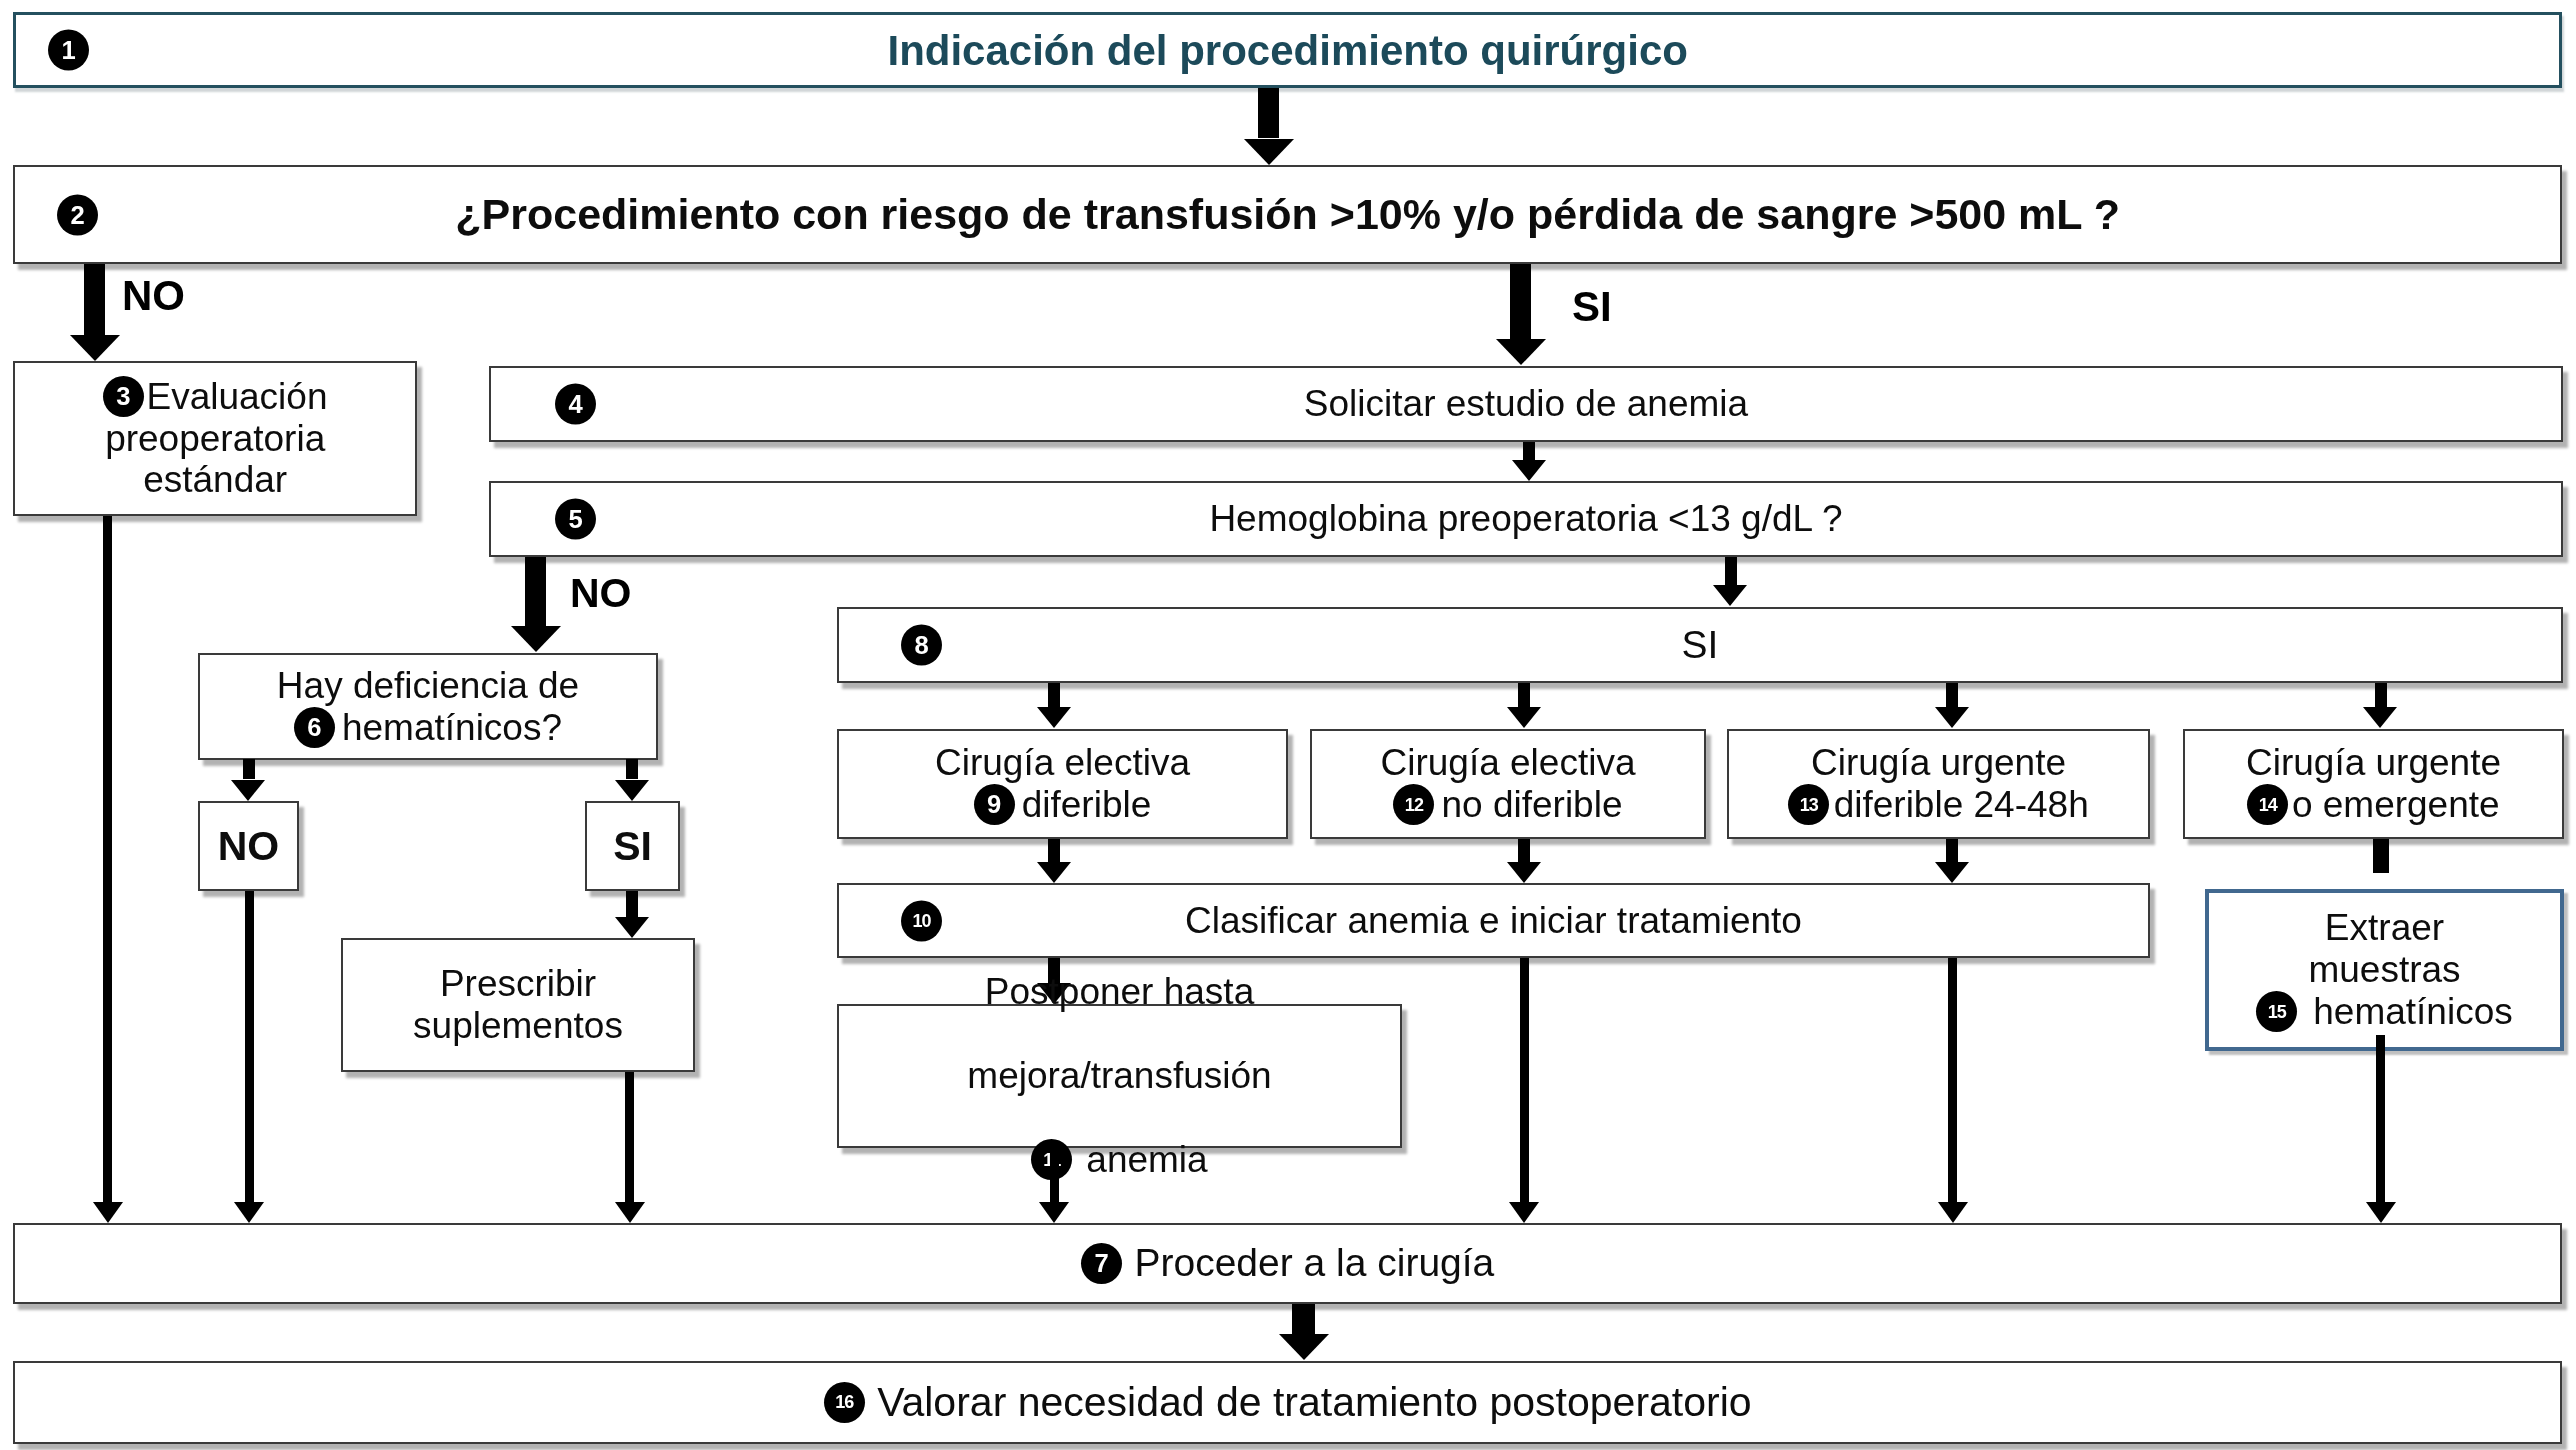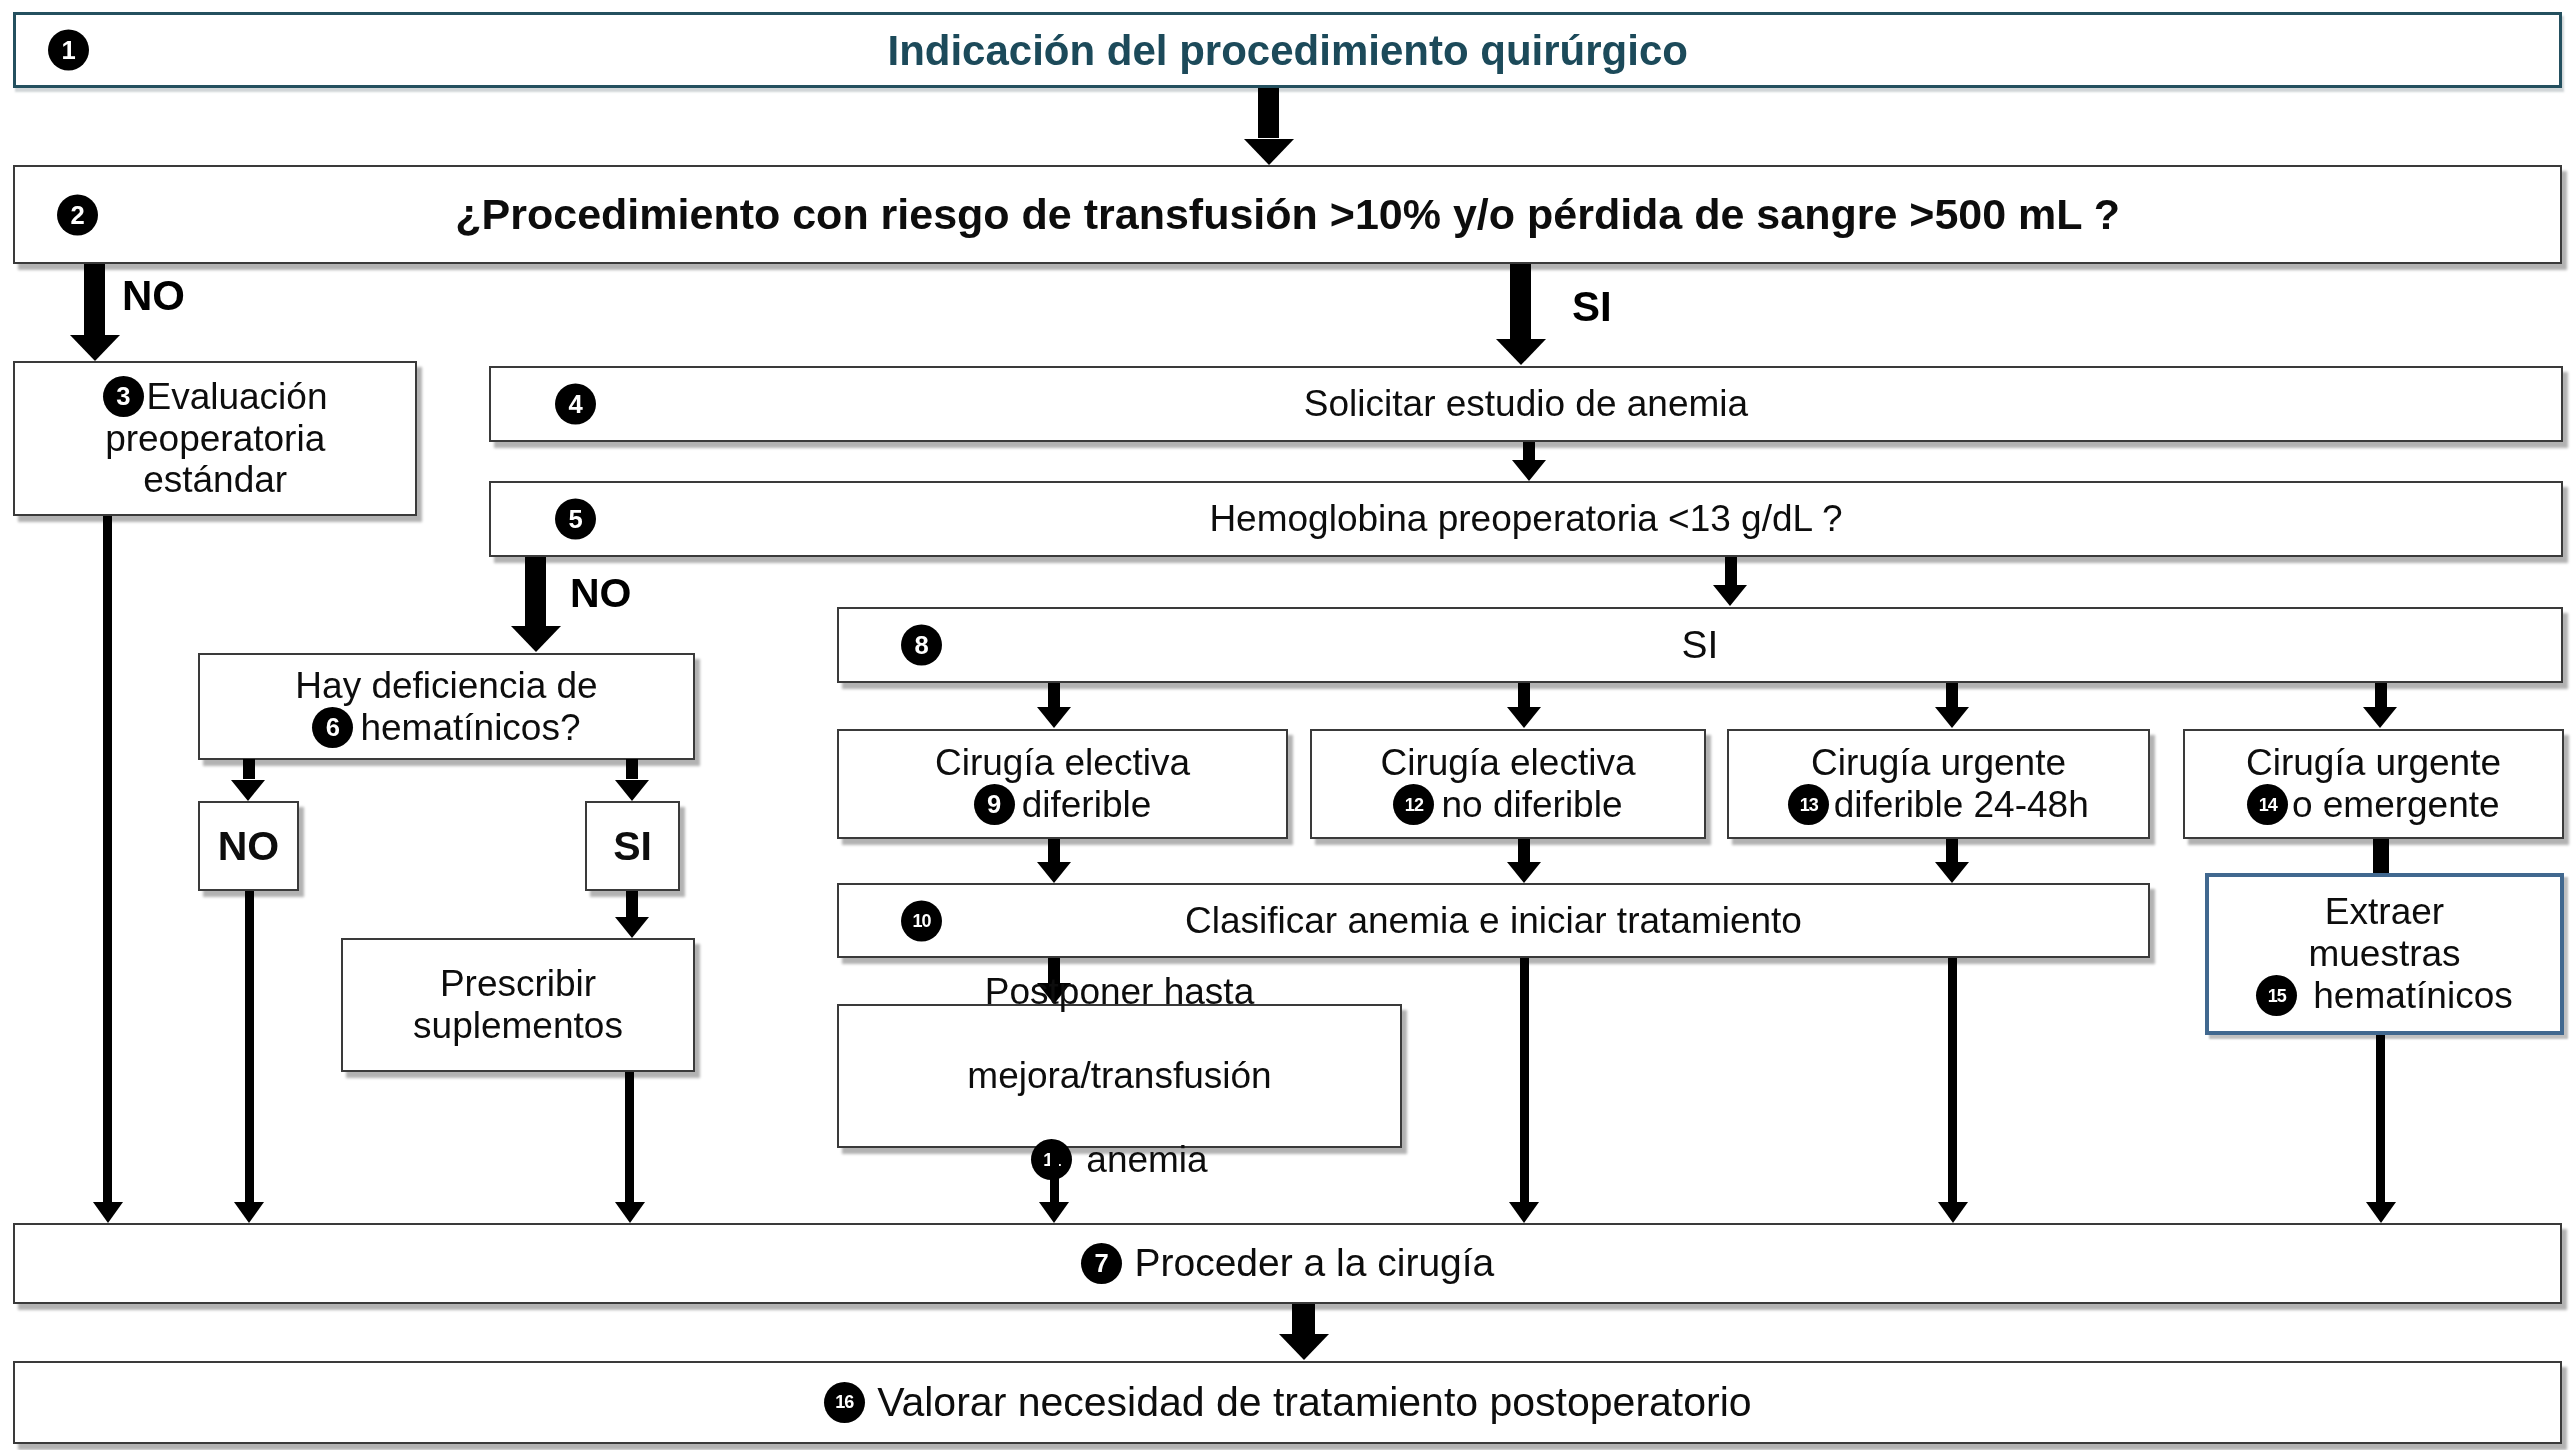--- a/index.html
+++ b/index.html
@@ -10,21 +10,21 @@
   .box{
     position:absolute;box-sizing:border-box;background:#ffffff;
     border:2.6px solid #3a3a3a;box-shadow:5.3px 6.2px 2.6px rgba(0,0,0,.30);
     display:flex;flex-direction:column;align-items:center;justify-content:center;
     text-align:center;font-size:37px;line-height:1.13;
   }
   .box.row{flex-direction:row;}
   .b-title{border:3.5px solid #24505f;box-shadow:1.8px 3.5px 1.8px rgba(70,90,100,.25);
            font-weight:700;font-size:42px;color:#1c4a5a;}
   .b-q{font-weight:700;font-size:43px;}
-  .b-blue{border:4.4px solid #41688f;box-shadow:3.5px 4.4px 1.8px rgba(0,0,0,.25);}
+  .b-blue{border:4.4px solid #41688f;box-shadow:3.5px 4.4px 1.8px rgba(0,0,0,.25);margin-top:16px;}
   .yn{font-weight:700;font-size:41px;}
   .lbl{position:absolute;font-weight:700;font-size:42px;color:#000;}
   .badge{
     width:41px;height:41px;min-width:41px;border-radius:50%;background:#000;color:#fff;
     font-weight:700;font-size:25.6px;display:inline-flex;align-items:center;justify-content:center;
   }
   .badge.d2{font-size:18px;letter-spacing:-0.9px;}
   .badge.abs{position:absolute;top:50%;transform:translateY(-50%);}
   .line{display:flex;align-items:center;justify-content:center;}
   .line .badge{margin-right:7px;}
@@ -82,21 +82,21 @@
     <span>Hemoglobina preoperatoria &lt;13 g/dL ?</span>
   </div>
 
   <div class="shaft" style="left:525px;top:557px;width:21px;height:69px;"></div>
   <div class="head big" style="left:511px;top:626px;"></div>
   <div class="lbl" style="left:570px;top:570px;font-size:41px;">NO</div>
 
   <div class="shaft" style="left:1725px;top:557px;width:12.4px;height:28px;"></div>
   <div class="head" style="left:1713px;top:585px;"></div>
 
-  <div class="box" style="left:198px;top:653px;width:497px;height:107px;">
+  <div class="box" style="left:198px;top:653px;width:460px;height:107px;">
     <div>Hay deficiencia de</div>
     <div class="line">
         <span class="badge">6</span>
         <span>hematínicos?</span>
       </div>
   </div>
 
   <div class="box" style="left:837px;top:607px;width:1726px;height:76px;">
     <span class="badge abs" style="left:62px;">8</span>
     <span style="font-size:39px;">SI</span>

